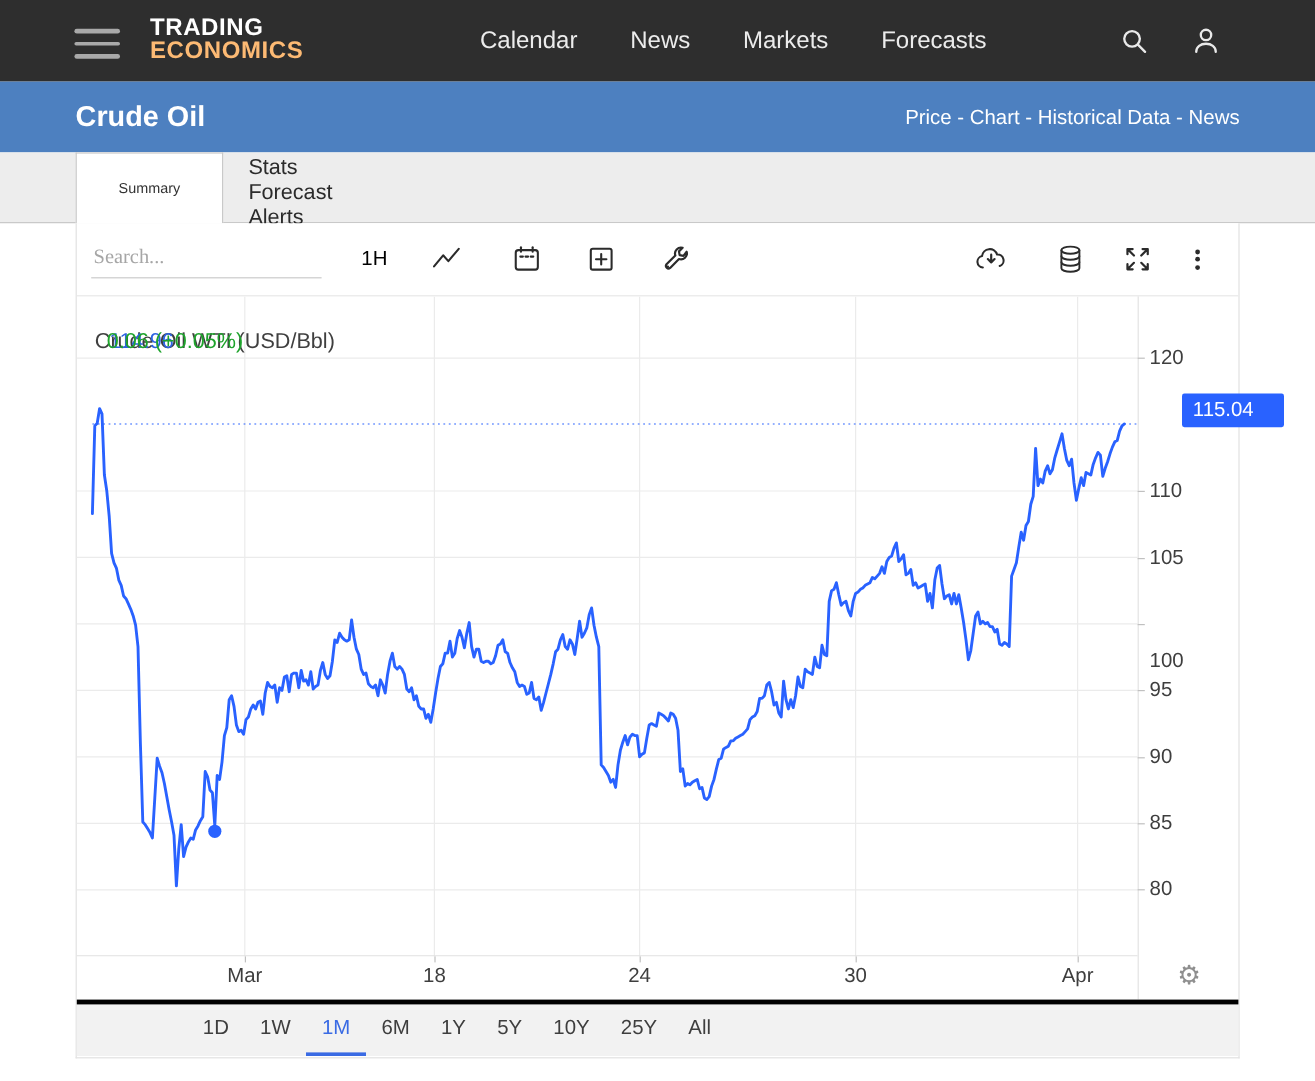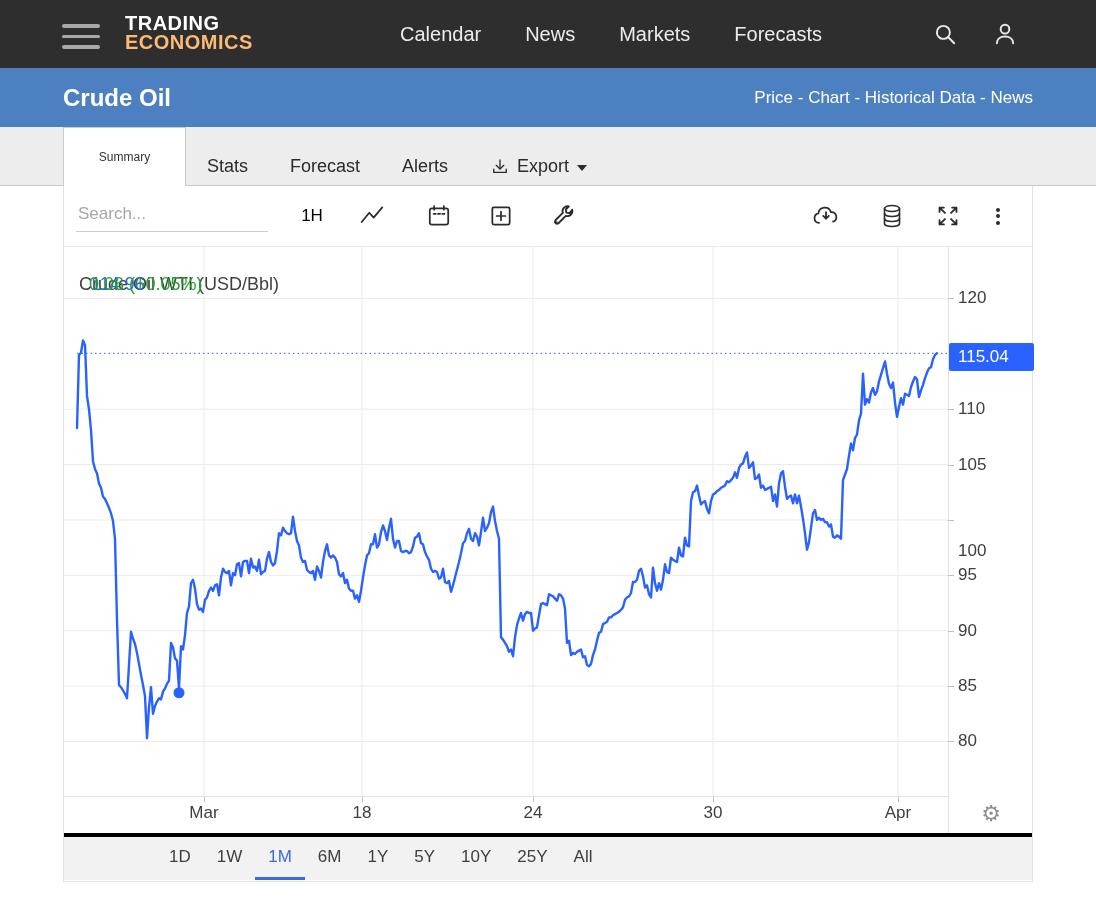--- a/index.html
+++ b/index.html
@@ -25,36 +25,36 @@
   .band-title { position:absolute; left:63px; top:0; line-height:59px; color:#fff; font-size:24px; font-weight:bold; }
   .band-links { position:absolute; right:63px; top:0; line-height:59px; color:#fff; font-size:17px; }
   .band-links .lnk { cursor:pointer; }
 
   
   .tabrow { position:absolute; left:0; top:127px; width:1096px; height:59px; background:#ededed;
             border-bottom:1px solid #c9c9c9; }
   .tab-active { position:absolute; left:63px; top:0; width:123px; height:59px; background:#fff;
                 border:1px solid #c9c9c9; border-bottom:none; display:flex; align-items:center;
                 justify-content:center; font-size:12px; color:#333; cursor:pointer; }
-  .tabs-rest { position:absolute; left:186px; top:16px; height:47px; display:flex; }
+  .tabs-rest { position:absolute; left:186px; top:2px; height:47px; display:flex;flex-direction:column; }
   .tab { display:flex; align-items:center; padding:0 21px; font-size:18px; color:#2b2b2b; cursor:pointer; }
   .tab svg { margin-right:7px; }
   .caret { width:0; height:0; border-left:5px solid transparent; border-right:5px solid transparent;
            border-top:6px solid #2b2b2b; margin-left:8px; margin-top:3px; }
 
   
   .card { position:absolute; left:63px; top:186px; width:970px; height:696px; background:#fff;
           border:1px solid #e2e2e2; border-top:none; }
   .card * { position:absolute; }
 
   
   .ct-toolbar { left:0; top:0; width:968px; height:61px; border-bottom:1px solid #e8e8e8; }
   .ct-search { left:12px; top:16px; width:192px; border:none; border-bottom:1px solid #cbcbcb;
                outline:none; font-size:17px; padding:2px 2px 7px 2px; color:#333;
-               font-family:Liberation Sans, sans-serif; }
+               font-family:Liberation Serif, serif; }
   .ct-search::placeholder { color:#a6a6a6; }
   .tb-item { top:15px; height:30px; display:flex; align-items:center; justify-content:center; cursor:pointer; }
   .tb-text { font-size:17px; color:#000000; }
   .kebab i { display:block; position:static; width:4px; height:4px; border-radius:50%; background:#2b2b2b; margin:2.5px 0; }
 
   
   .ct-svg { left:0; top:61px; }
   .v-sep { left:884px; top:61px; width:1px; height:586px; background:#e3e3e3; }
   .chart-head { left:15px; top:88px; font-size:18px; white-space:nowrap; }
   .chart-head .inst { color:#3f3f3f; }
@@ -235,21 +235,21 @@
 
   <div class="chart-head">
     <span class="inst">Crude Oil WTI (USD/Bbl)</span>
     <span class="px">114.96</span>
     <span class="chg">0.06 (+0.05%)</span>
   </div>
 
   <div id="ylabels"></div>
   <div id="xlabels"></div>
 
-  <div class="pricebox" style="top: 157px;">115.04</div>
+  <div class="pricebox" style="top: 142px; margin-left: 36px;">115.04</div>
   <div class="gear" id="gear">⚙</div>
 
   <div class="rangestrip" id="ranges">
       <div class="rbtn">1D</div>
       <div class="rbtn">1W</div>
       <div class="rbtn on">1M</div>
       <div class="rbtn">6M</div>
       <div class="rbtn">1Y</div>
       <div class="rbtn">5Y</div>
       <div class="rbtn">10Y</div>

